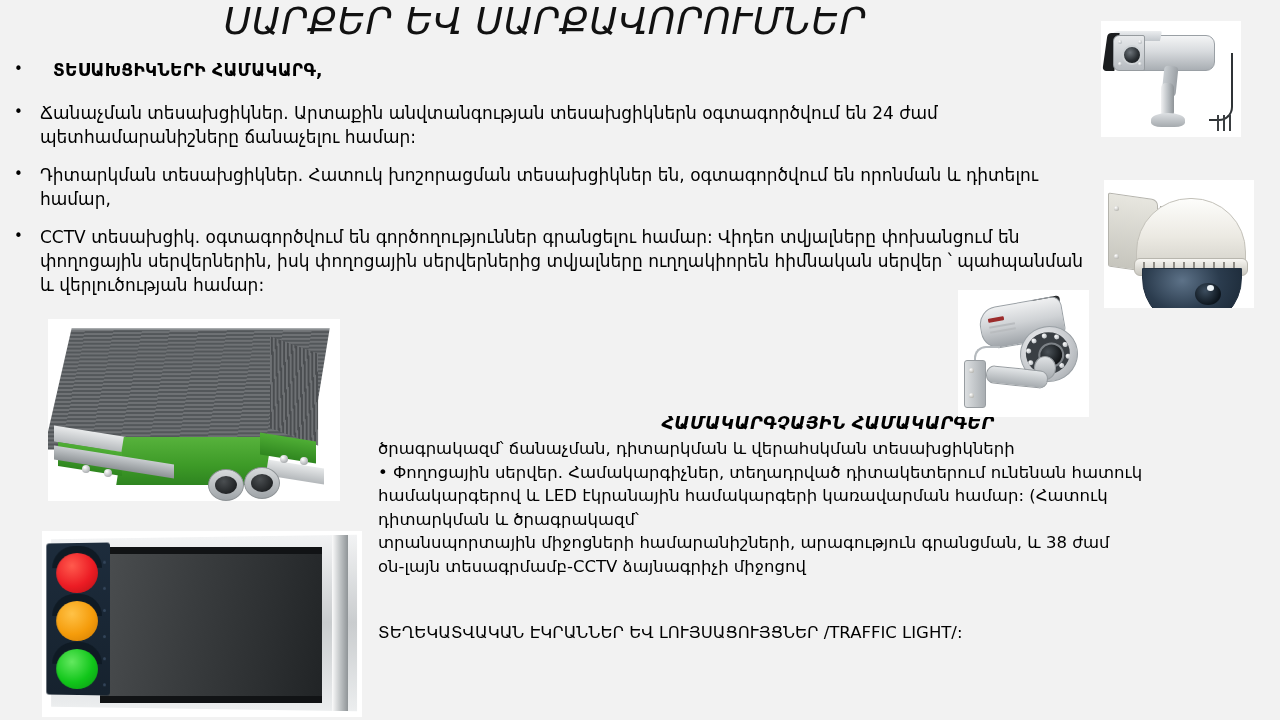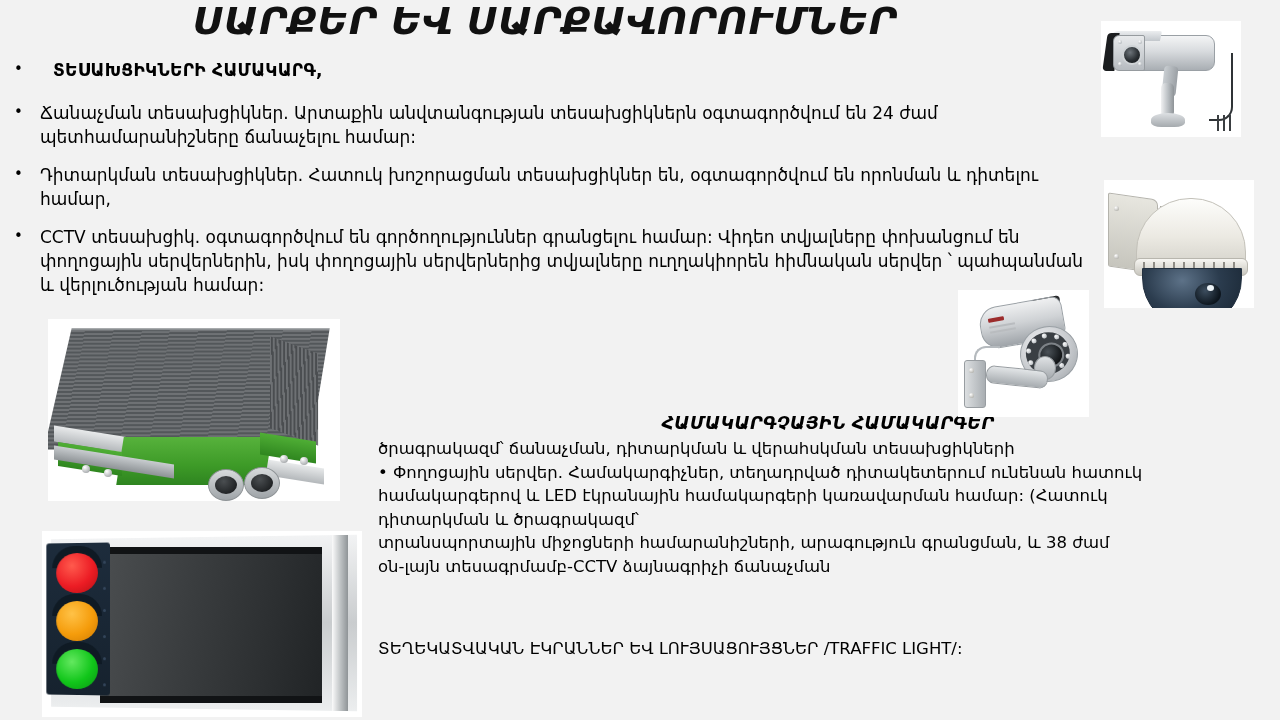--- a/index.html
+++ b/index.html
@@ -23,21 +23,21 @@
 
   
   .slide-title {
     position: absolute;
     left: 0;
     top: 2px;
     width: 1090px;
     text-align: center;
     font-size: 38px;
     font-style: italic;
-    font-weight: 700;
+    font-weight: 400;
     letter-spacing: 0.5px;
     line-height: 1.05;
     color: #111;
     white-space: nowrap;
   }
 
   
   .bullet-list {
     position: absolute;
     left: 8px;
@@ -97,21 +97,20 @@
   }
 
   .bottom-block {
     position: absolute;
     left: 378px;
     top: 620px;
     width: 900px;
     font-size: 16.5px;
     line-height: 26px;
     color: #000;
-    margin-top: 16px;
   }
 
   
   .photo {
     position: absolute;
     background: #ffffff;
     overflow: hidden;
   }
 
   
@@ -400,21 +399,21 @@
   </div>
 
   <div class="mid-block">
     <div class="mid-heading">ՀԱՄԱԿԱՐԳՉԱՅԻՆ ՀԱՄԱԿԱՐԳԵՐ</div>
     <div class="mid-para">
       <div>ծրագրակազմ՝ ճանաչման, դիտարկման  և վերահսկման տեսախցիկների</div>
       <div>• Փողոցային սերվեր. Համակարգիչներ, տեղադրված դիտակետերում ունենան հատուկ</div>
       <div>համակարգերով և LED էկրանային համակարգերի կառավարման համար: (Հատուկ</div>
       <div>դիտարկման և ծրագրակազմ՝</div>
       <div>տրանսպորտային միջոցների համարանիշների, արագություն գրանցման, և 38 ժամ</div>
-      <div>օն-լայն  տեսագրմամբ-CCTV  ձայնագրիչի ճանաչման</div>
+      <div>օն-լայն  տեսագրմամբ-CCTV  ձայնագրիչի միջոցով</div>
     </div>
   </div>
 
   <div class="bottom-block">
     <div> ՏԵՂԵԿԱՏՎԱԿԱՆ ԷԿՐԱՆՆԵՐ ԵՎ ԼՈՒՅՍԱՑՈՒՅՑՆԵՐ  /TRAFFIC LIGHT/:</div>
   </div>
 
   <div class="photo" id="photo-bullet-camera">
     <div class="bc-body"></div>
     <div class="bc-hood"></div>

